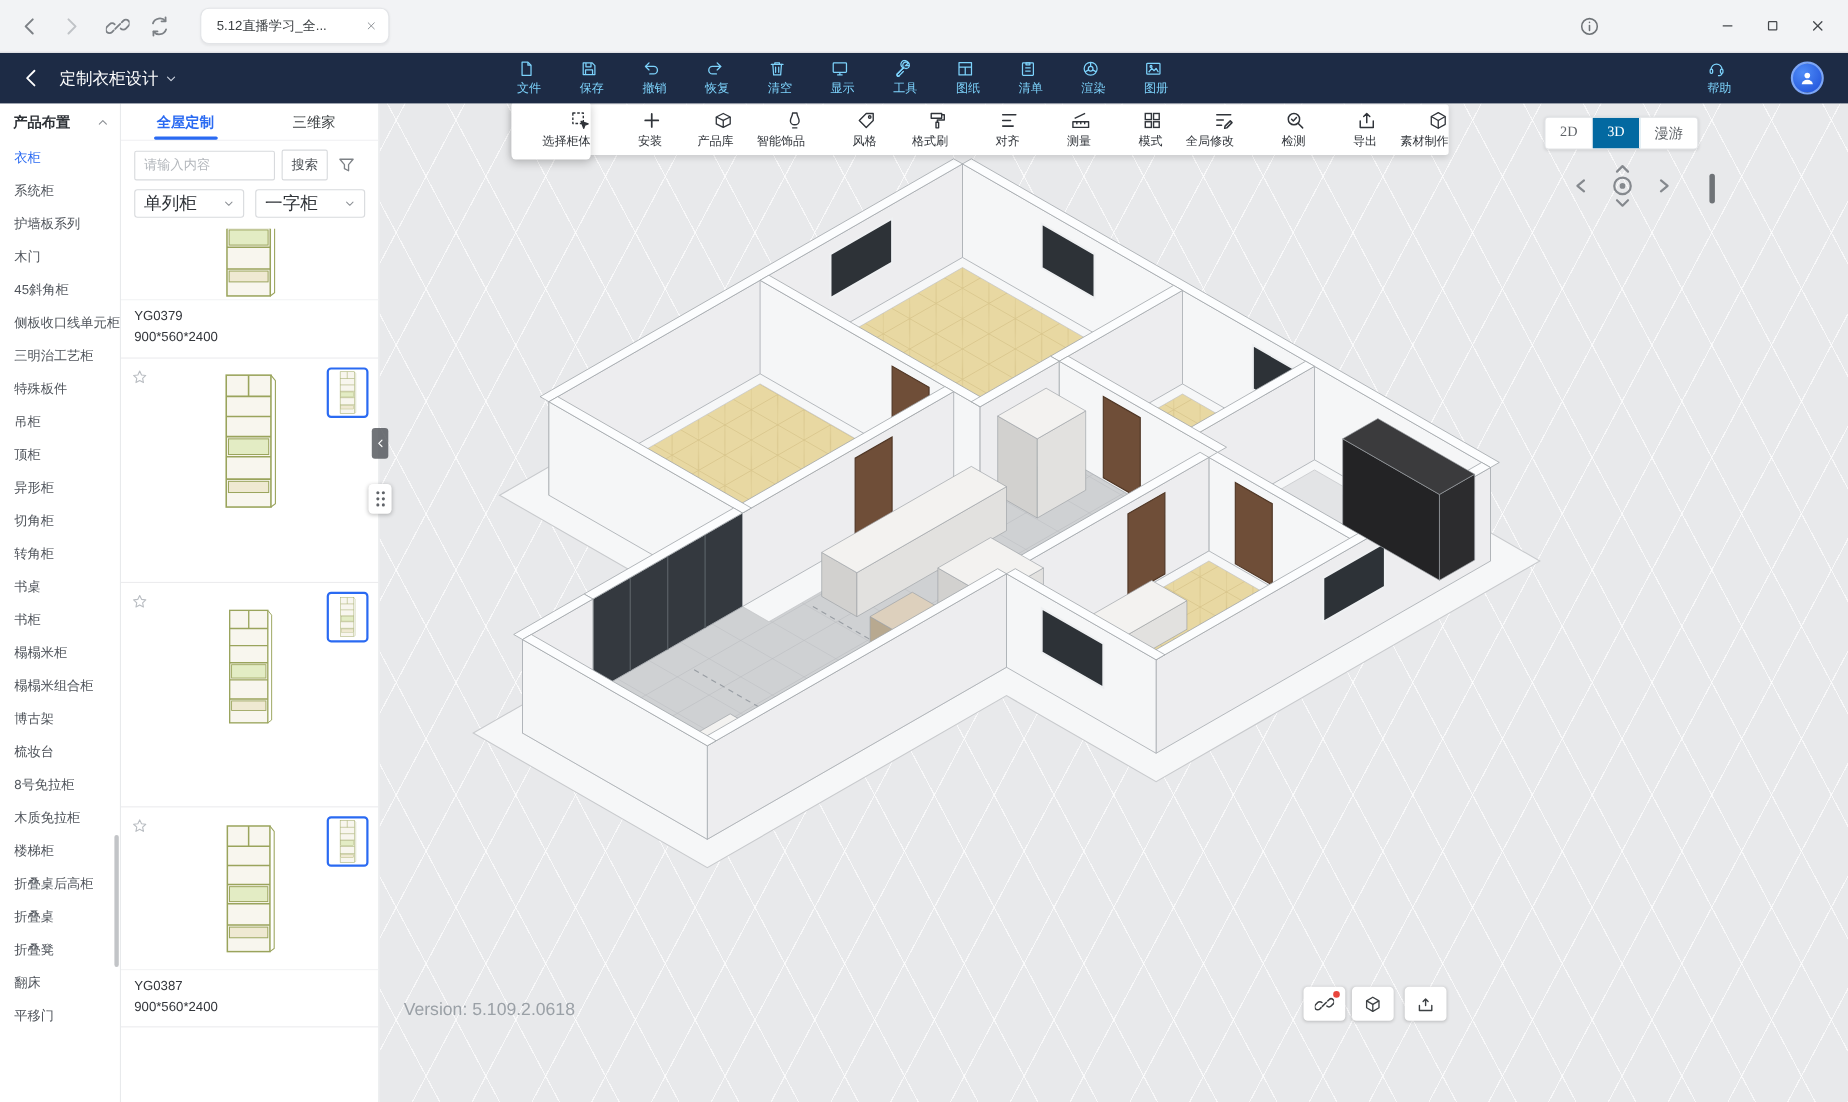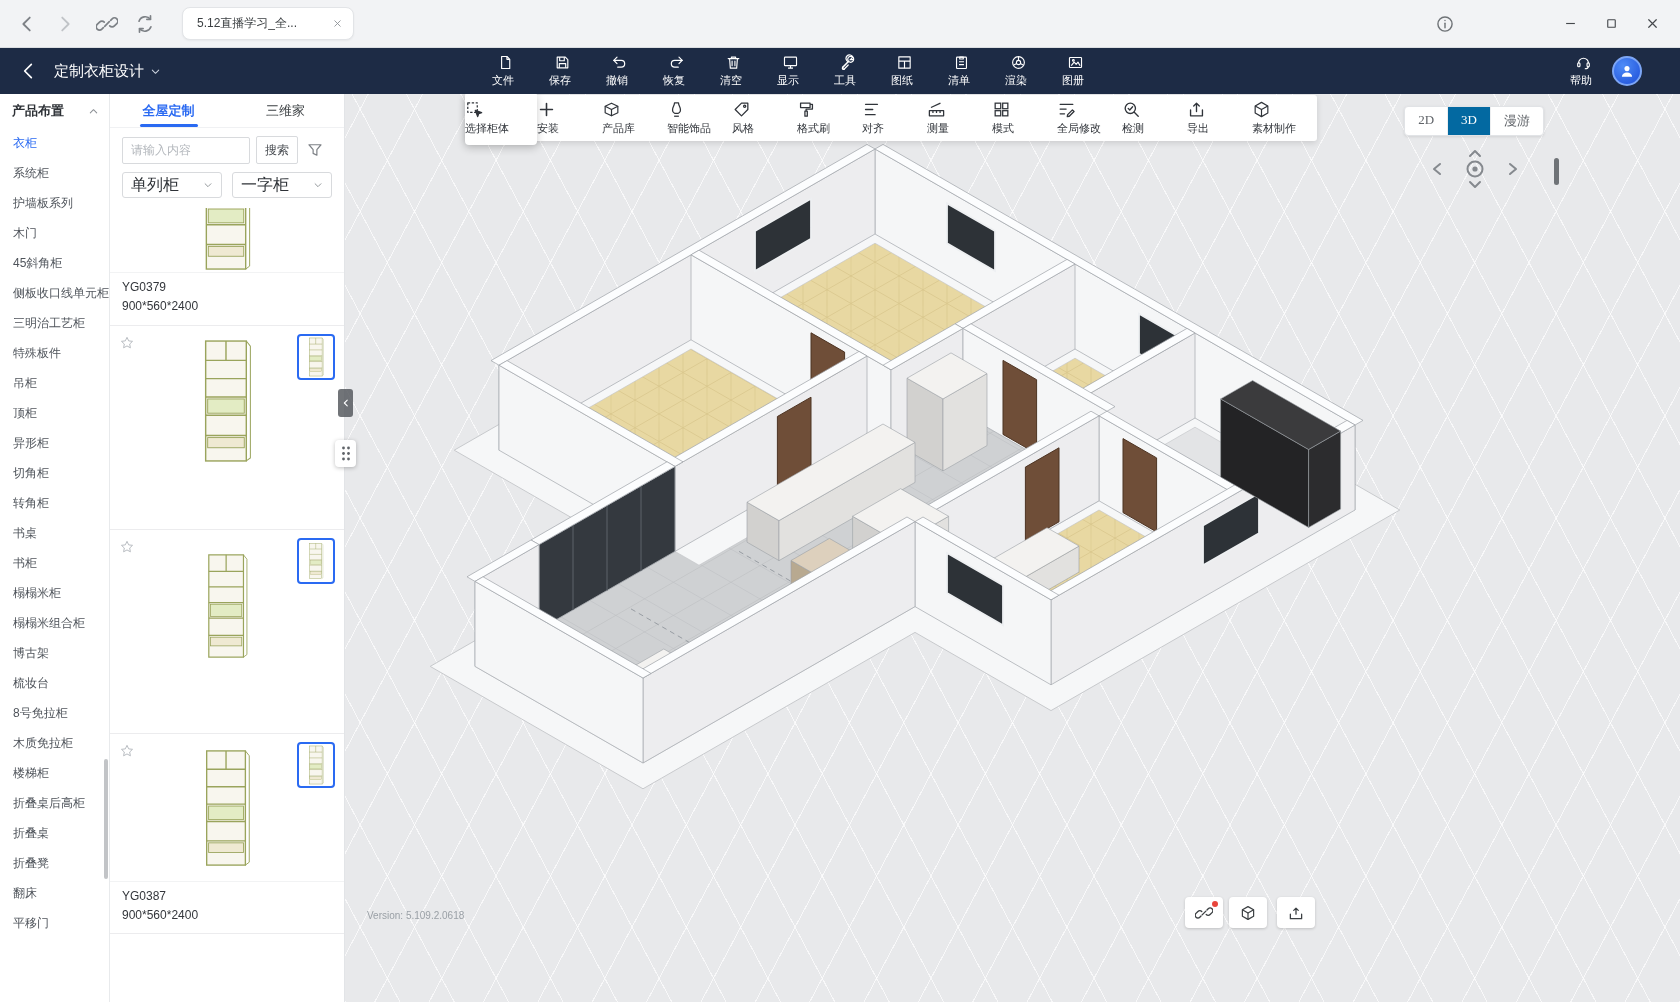--- a/index.html
+++ b/index.html
@@ -21,24 +21,24 @@
   .win-ctrls { display:flex; gap:26px; margin-left:108px; }
   .win-ctrls svg { width:15px; height:15px; color:#45484c; }
 
   
   .app-header { position:absolute; top:48px; left:0; width:1680px; height:46px; background:#1d2b45;
     display:flex; align-items:center; z-index:49; }
   .hback { width:20px; height:20px; color:#fff; margin-left:18px; }
   .htitle { color:#fff; font-size:15px; margin-left:16px; display:flex; align-items:center; gap:6px; }
   .htitle svg { width:11px; height:11px; color:#cdd4e0; }
   .hdr-tools { position:absolute; left:470px; top:0; height:46px; display:flex; gap:13px; align-items:center; }
-  .htool { width:44px; display:flex; flex-direction:column; align-items:flex-end; gap:2px; color:#ffffff; cursor:default; }
+  .htool { width:44px; display:flex; flex-direction:column; align-items:flex-start; gap:2px; color:#7dd3fc; cursor:default; }
   .htool svg { width:17px; height:17px; }
   .htool span { font-size:11px; }
-  .hdr-right { margin-left:auto; display:flex; align-items:center; gap:20px; padding-right:38px; }
+  .hdr-right { margin-left:auto; display:flex; align-items:center; gap:32px; padding-right:22px; }
   .avatar { width:30px; height:30px; border-radius:50%; background:radial-gradient(circle at 35% 30%, #4f8cf7, #1d4ed8);
     border:2px solid #7da6f5; color:#fff; display:flex; align-items:center; justify-content:center; }
   .avatar svg { width:18px; height:18px; }
 
   
   .cat-panel { position:absolute; top:94px; bottom:0; left:0; width:110px; background:#fff;
     border-right:1px solid #e8eaec; z-index:10; }
   .cat-head { height:34px; display:flex; align-items:center; justify-content:space-between;
     padding:0 10px 0 12px; font-size:13px; font-weight:bold; color:#2d3136; }
   .cat-head svg { width:11px; height:11px; color:#8b8f94; }
@@ -78,21 +78,21 @@
 
   
   .viewport { position:absolute; top:94px; bottom:0; left:345px; right:0; background:
       repeating-linear-gradient(62deg,  rgba(255,255,255,.7) 0 1px, transparent 1px 48px),
       repeating-linear-gradient(-62deg, rgba(255,255,255,.7) 0 1px, transparent 1px 48px),
       #e8e9eb; }
   #scene { position:absolute; inset:0; width:100%; height:100%; }
 
   .action-bar { position:absolute; top:1px; left:120px; width:852px; height:46px; background:#fff;
     border-radius:3px; box-shadow:0 2px 6px rgba(0,0,0,.13); display:flex; align-items:center; z-index:20; }
-  .ab-item { width:65px; height:46px; display:flex; flex-direction:column; align-items:flex-start;
+  .ab-item { width:65px; height:46px; display:flex; flex-direction:column; align-items:flex-end;
     justify-content:center; gap:2px; color:#30343a; cursor:default; }
   .ab-item svg { width:19px; height:19px; }
   .ab-item span { font-size:11px; white-space:nowrap; }
   .ab-item.active { height:53px; background:#fff; border-radius:4px; box-shadow:0 3px 9px rgba(0,0,0,.20);
     margin-top:0; z-index:21; width:72px; }
 
   .view-switch { position:absolute; top:12px; right:136px; display:flex; background:#fff;
     border:1px solid #e1e3e6; border-radius:4px; overflow:hidden; box-shadow:0 1px 3px rgba(0,0,0,.10); z-index:20; }
   .vs-seg { padding:5px 13px; font-size:13px; color:#5f6368; border-right:1px solid #eceef0; cursor:default;font-family:Liberation Serif, serif; }
   .vs-seg:last-child { border-right:none; }
@@ -101,21 +101,21 @@
   .compass { position:absolute; top:54px; right:160px; width:90px; height:42px; color:#85898e; z-index:20; }
   .mini-scroll { position:absolute; left:1554px; top:158px; width:5px; height:27px; background:#6f7377; border-radius:3px; z-index:20; }
 
   .collapse-tab { position:absolute; left:338px; top:389px; width:15px; height:28px; background:rgba(82,86,90,.82);
     border-radius:3px; display:flex; align-items:center; justify-content:center; z-index:30; }
   .collapse-tab svg { width:10px; height:10px; color:#fff; }
   .grip { position:absolute; left:335px; top:440px; width:21px; height:27px; background:#fff; border-radius:4px;
     box-shadow:0 1px 4px rgba(0,0,0,.25); display:flex; align-items:center; justify-content:center; z-index:30; }
   .grip svg { width:14px; height:19px; color:#5f6368; }
 
-  .version { position:absolute; left:367px; top:910px; font-size:10px; color:#9aa0a6; z-index:20; }
+  .version { position:absolute; left:367px; top:910px; font-size:16px; color:#9aa0a6; z-index:20; }
   .corner-btn { position:absolute; top:897px; width:38px; height:31px; background:#fff; border-radius:4px;
     box-shadow:0 1px 3px rgba(0,0,0,.18); display:flex; align-items:center; justify-content:center; z-index:20; }
   .corner-btn svg { width:18px; height:18px; color:#3c4043; }
   .corner-btn .reddot { position:absolute; top:4px; right:5px; width:6px; height:6px; border-radius:50%; background:#e8453c; }
 </style>
 </head>
 <body>
 
 <svg width="0" height="0" style="position:absolute" aria-hidden="true">
 <defs>

